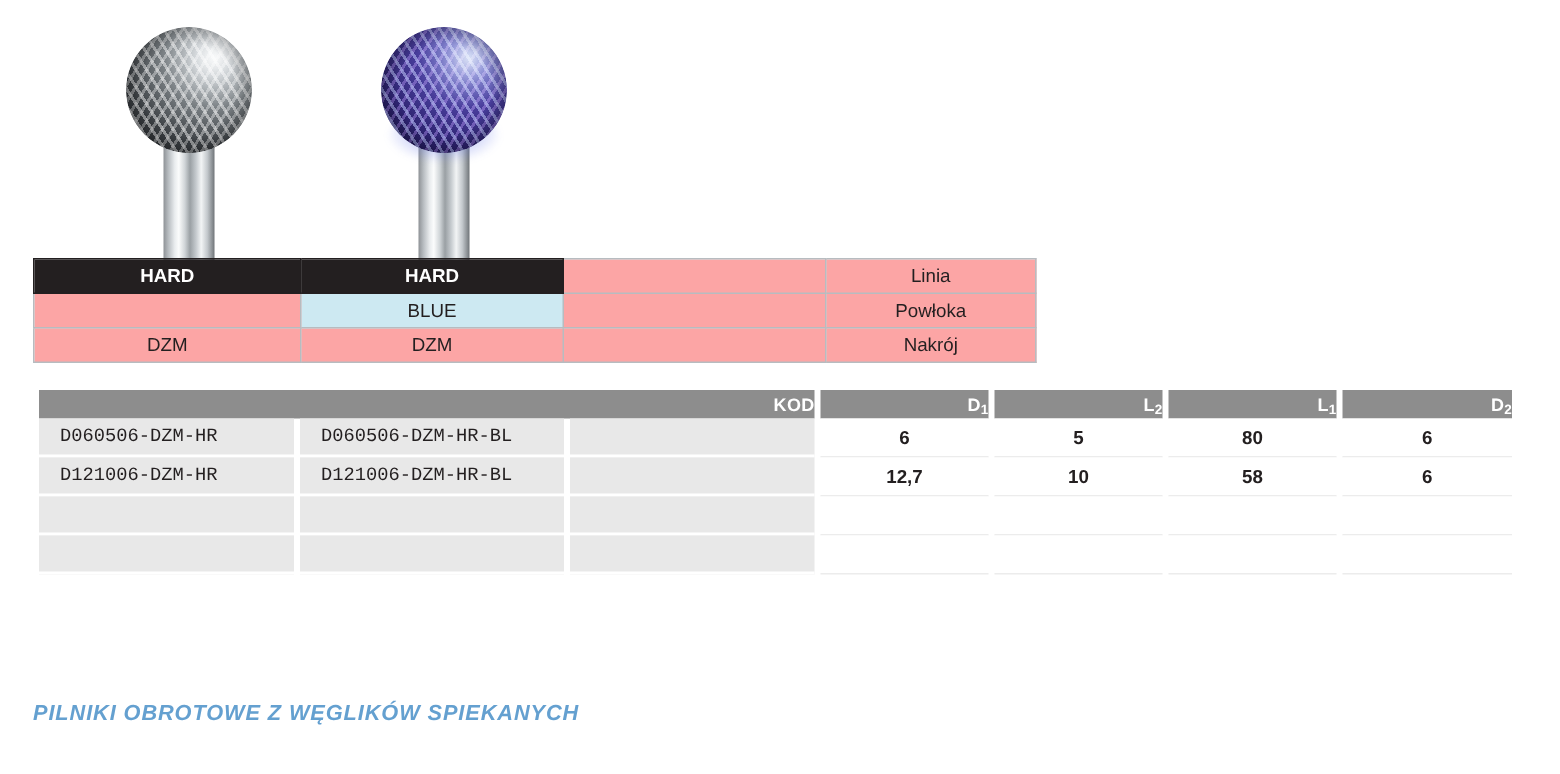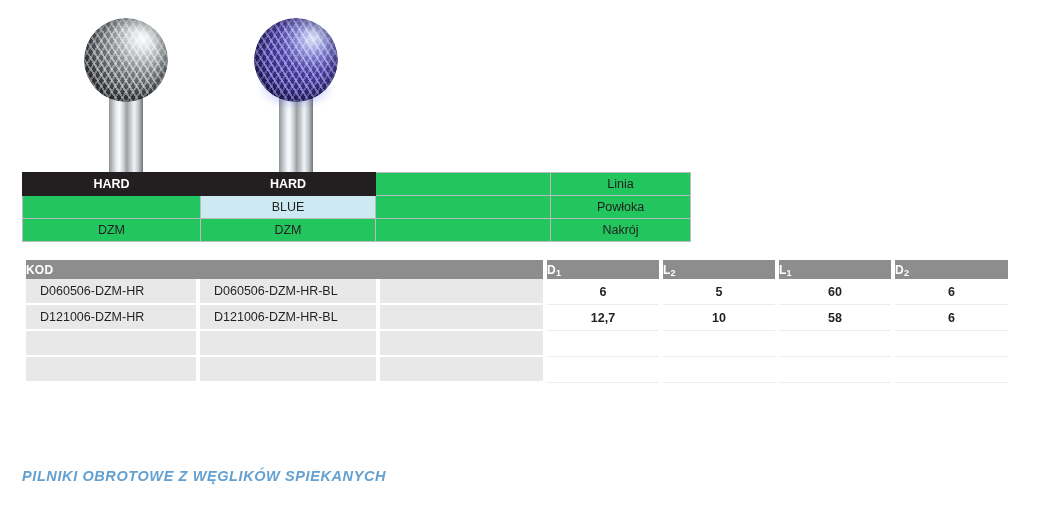--- a/index.html
+++ b/index.html
@@ -127,21 +127,21 @@
     border-collapse: collapse;
     table-layout: fixed;
   }
   #spec-table td {
     height: 22px;
     border: 1px solid #b7bcc0;
     font-size: 12.5px;
     color: #231f20;
     text-align: center;
     padding: 0;
-    background: #22c55e;
+    background: #fca5a5;
   }
   #spec-table td.dark {
     background: #231f20;
     color: #ffffff;
     font-weight: bold;
     border-color: #231f20;
   }
   #spec-table td.tint {
     background: #cde9f2;
   }
@@ -158,21 +158,21 @@
     border-collapse: separate;
     border-spacing: 4px 0;
     table-layout: fixed;
   }
   #data-table th {
     height: 19px;
     background: #8d8d8d;
     color: #ffffff;
     font-size: 12px;
     font-weight: bold;
-    text-align: left;
+    text-align: right;
     padding: 0;
     letter-spacing: 0.2px;
     margin-left: 38px;
   }
   #data-table th sub {
     font-size: 9px;
     vertical-align: baseline;
     position: relative;
     top: 2px;
   }
@@ -181,20 +181,21 @@
     padding: 0;
     font-size: 12.5px;
     color: #231f20;
   }
   
   #data-table td.kod {
     background: #e8e8e8;
     text-align: left;
     padding-left: 14px;
     border-bottom: 2px solid #ffffff;
+    font-family: Liberation Mono, monospace;
   }
   
   #data-table td.num {
     background: #ffffff;
     text-align: center;
     font-weight: bold;
     border-bottom: 1px solid #ececec;
   }
 
   
@@ -279,21 +280,21 @@
       <th><span>D</span><sub>2</sub></th>
     </tr>
   </thead>
   <tbody>
     <tr>
       <td class="kod">D060506-DZM-HR</td>
       <td class="kod">D060506-DZM-HR-BL</td>
       <td class="kod"></td>
       <td class="num">6</td>
       <td class="num">5</td>
-      <td class="num">60</td>
+      <td class="num">80</td>
       <td class="num">6</td>
     </tr>
     <tr>
       <td class="kod">D121006-DZM-HR</td>
       <td class="kod">D121006-DZM-HR-BL</td>
       <td class="kod"></td>
       <td class="num">12,7</td>
       <td class="num">10</td>
       <td class="num">58</td>
       <td class="num">6</td>

